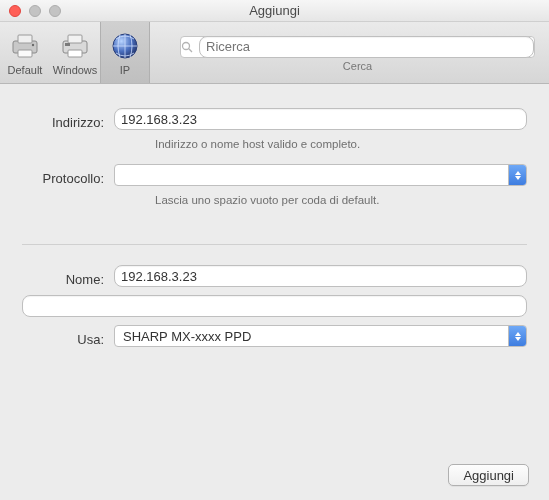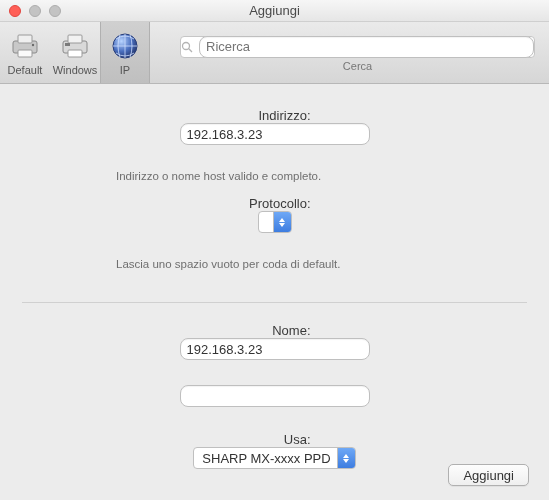--- a/index.html
+++ b/index.html
@@ -57,24 +57,24 @@
   .search-field input { border:none; outline:none; background:transparent; width: 80px; color:#b3b3b3; font-size:13px; }
   .search-label { text-align: center; font-size: 11px; color: #777; margin-top: 2px; }
 
   
   .content { padding: 14px 22px 0 22px; }
   .group {
     background: #ececec;
     padding: 10px 0 18px 0;
   }
   .divider { height: 1px; background: #d0d0d0; margin: 8px 0 20px 0; }
-  .row { display: flex; align-items: center; margin-bottom: 25px; flex-direction: column; }
+  .row { display: flex; align-items: flex-end; margin-bottom: 8px; }
   .row .label { width: 92px; text-align: right; padding-right: 10px; color: #3a3a3a; }
   .field { flex: 1; }
-  .hint-row { display:flex; margin-bottom: 14px; }
+  .hint-row { display:flex; margin-bottom: 14px; gap: 39px; }
   .hint-row .spacer { width: 92px; }
   .hint { font-size: 11.5px; color: #6f6f6f; padding-left: 2px; }
 
   input[type=text] {
     width: 100%; height: 22px; padding: 2px 6px;
     border: 1px solid #bfbfbf; border-radius: 8px;
     background: #fff; font-size: 13px; color: #333;
     box-shadow: inset 0 1px 1px rgba(0,0,0,.05);
   }
   .select {
@@ -201,21 +201,21 @@
       <div class="field">
         <div class="select">
           <div class="arrows">
             <div class="up"></div>
               <div class="down"></div>
           </div>
         </div>
       </div>
     </div>
 
-    <div class="hint-row" style="margin-bottom:6px;">
+    <div class="hint-row" style="margin-bottom:12px;">
       <div class="spacer"></div>
       <div class="hint">Lascia uno spazio vuoto per coda di default.</div>
     </div>
   </div>
 
   <div class="divider"></div>
 
   <div class="group" style="padding-top:0;">
     <div class="row">
       <div class="label">Nome:</div>

